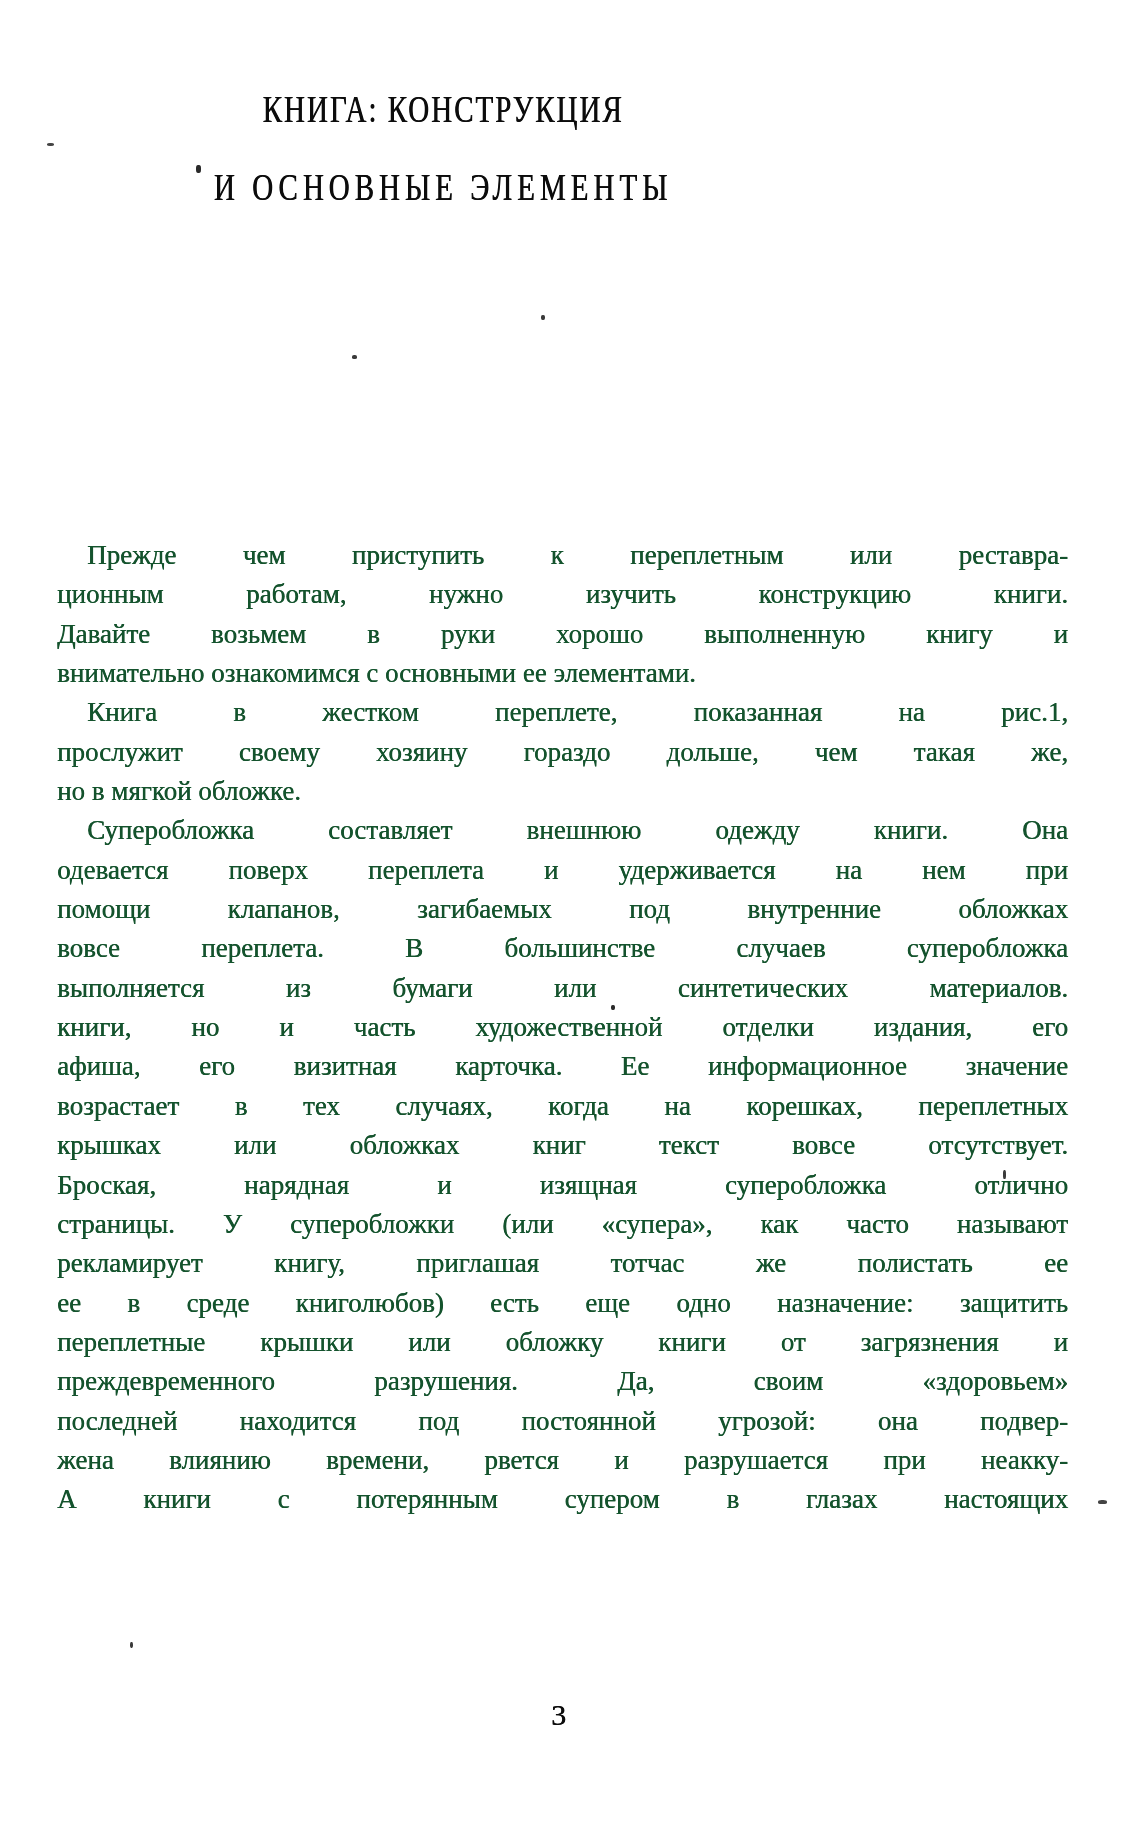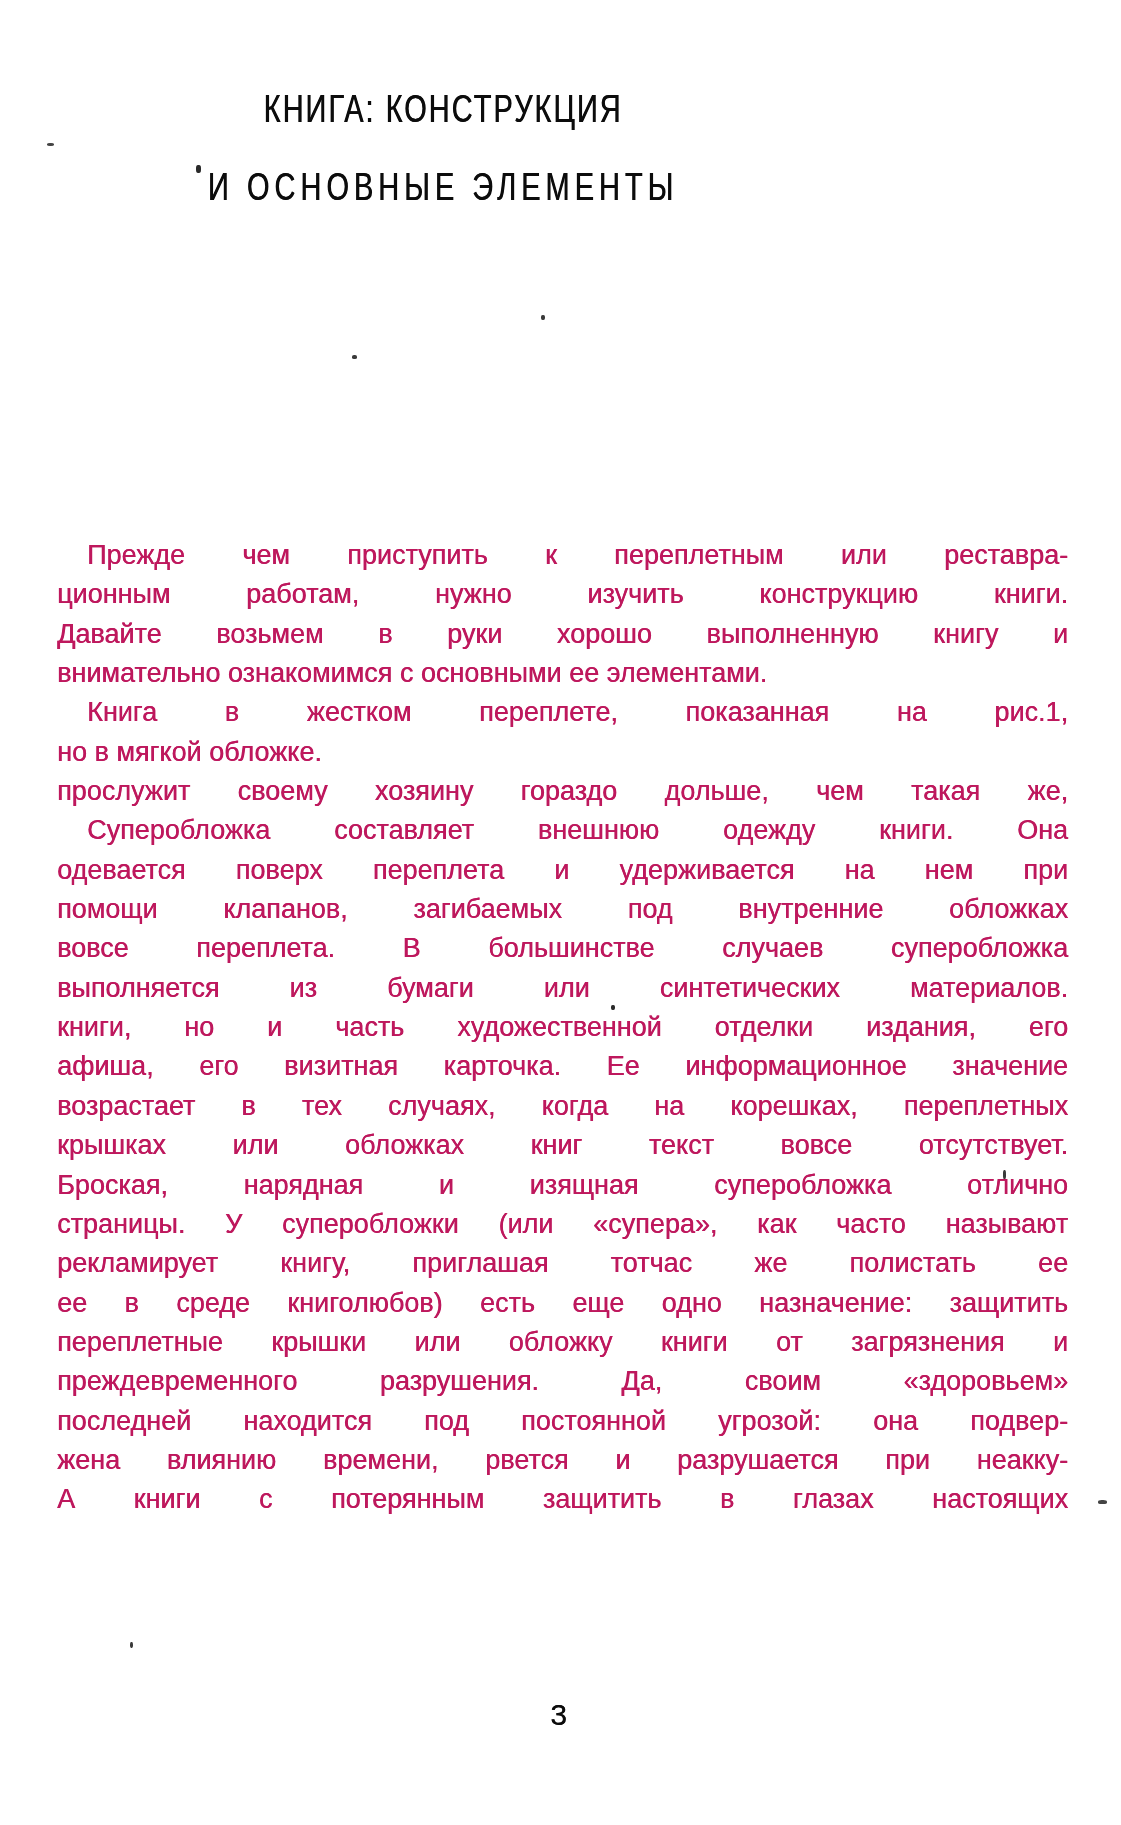--- a/index.html
+++ b/index.html
@@ -2,21 +2,21 @@
 <html><head>
 <meta charset="utf-8">
 <style>
   html, body { margin: 0; padding: 0; background: #e8e8e8; }
   .page {
     position: relative;
     width: 1121px;
     height: 1825px;
     background: #ffffff;
     overflow: hidden;
-    font-family: Liberation Sans, sans-serif;
+    font-family: Liberation Serif, serif;
     color: #0d0d0d;
   }
   .title-line {
     position: absolute;
     left: 0;
     width: 886px;
     text-align: center;
     font-size: 29px;
     font-weight: 400;
     line-height: 1;
@@ -35,21 +35,21 @@
     width: 1011px;
   }
   .line {
     font-size: 27px;
     height: 39.35px;
     line-height: 39.35px;
     text-align: justify;
     text-align-last: justify;
     white-space: normal;
     text-shadow: 0.4px 0 0 currentColor;
-    color: #be185d;
+    color: #14532d;
   }
   .line.pend { text-align-last: left; }
   .line.indent { text-indent: 30px; }
   .page-number {
     position: absolute;
     left: 0;
     top: 1698px;
     width: 1117px;
     text-align: center;
     font-size: 30px;
@@ -78,40 +78,40 @@
   <div class="title-line l1">КНИГА: КОНСТРУКЦИЯ</div>
 
   <div class="title-line l2">И ОСНОВНЫЕ ЭЛЕМЕНТЫ</div>
 
   <div class="body-text" id="body-text">
       <div class="line indent">Прежде чем приступить к переплетным или реставра-</div>
       <div class="line">ционным работам, нужно изучить конструкцию книги.</div>
       <div class="line">Давайте возьмем в руки хорошо выполненную книгу и</div>
       <div class="line pend">внимательно ознакомимся с основными ее элементами.</div>
       <div class="line indent">Книга в жестком переплете, показанная на рис.1,</div>
+      <div class="line">прослужит своему хозяину гораздо дольше, чем такая же,</div>
       <div class="line pend">но в мягкой обложке.</div>
-      <div class="line">прослужит своему хозяину гораздо дольше, чем такая же,</div>
       <div class="line indent">Суперобложка составляет внешнюю одежду книги. Она</div>
       <div class="line">одевается поверх переплета и удерживается на нем при</div>
       <div class="line">помощи клапанов, загибаемых под внутренние обложках</div>
       <div class="line">вовсе переплета. В большинстве случаев суперобложка</div>
       <div class="line">выполняется из бумаги или синтетических материалов.</div>
       <div class="line">книги, но и часть художественной отделки издания, его</div>
       <div class="line">афиша, его визитная карточка. Ее информационное значение</div>
       <div class="line">возрастает в тех случаях, когда на корешках, переплетных</div>
       <div class="line">крышках или обложках книг текст вовсе отсутствует.</div>
       <div class="line">Броская, нарядная и изящная суперобложка отлично</div>
       <div class="line">страницы. У суперобложки (или «супера», как часто называют</div>
       <div class="line">рекламирует книгу, приглашая тотчас же полистать ее</div>
       <div class="line">ее в среде книголюбов) есть еще одно назначение: защитить</div>
       <div class="line">переплетные крышки или обложку книги от загрязнения и</div>
       <div class="line">преждевременного разрушения. Да, своим «здоровьем»</div>
       <div class="line">последней находится под постоянной угрозой: она подвер-</div>
       <div class="line">жена влиянию времени, рвется и разрушается при неакку-</div>
-      <div class="line">А книги с потерянным защитить в глазах настоящих</div>
+      <div class="line">А книги с потерянным супером в глазах настоящих</div>
     </div>
 
   <div class="page-number">3</div>
 
   <span class="artifact a1"></span>
   <span class="artifact a2"></span>
   <span class="artifact a3"></span>
   <span class="artifact a4"></span>
   <span class="artifact a5"></span>
   <span class="artifact a6"></span>

